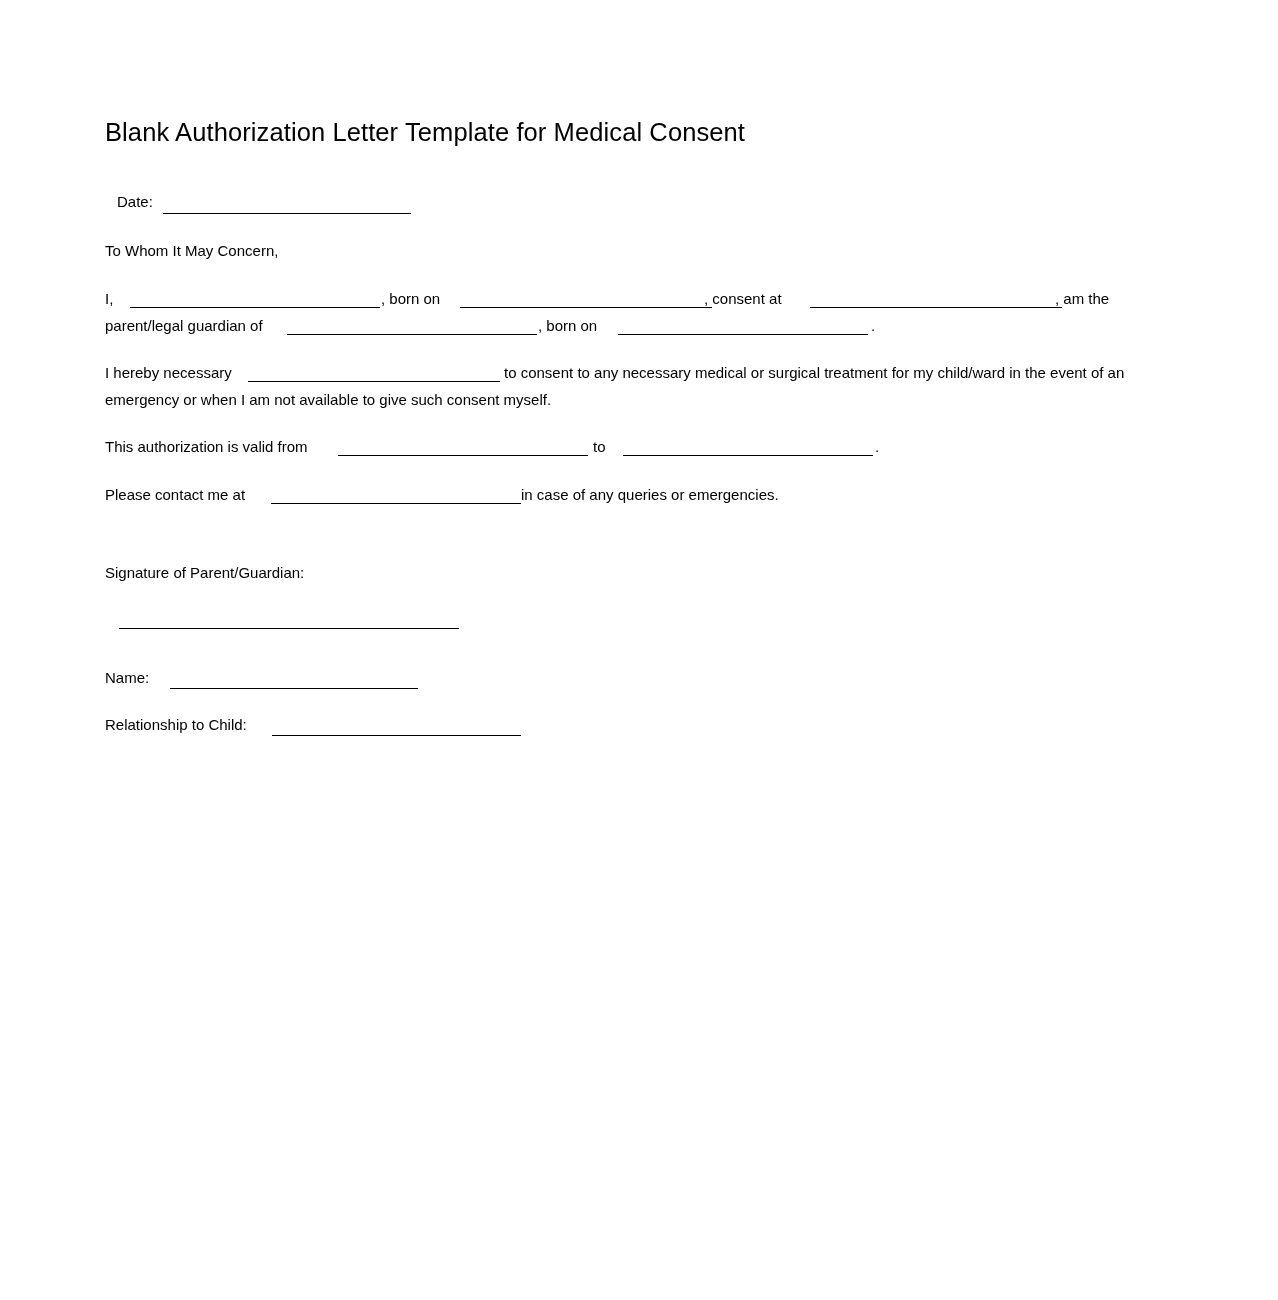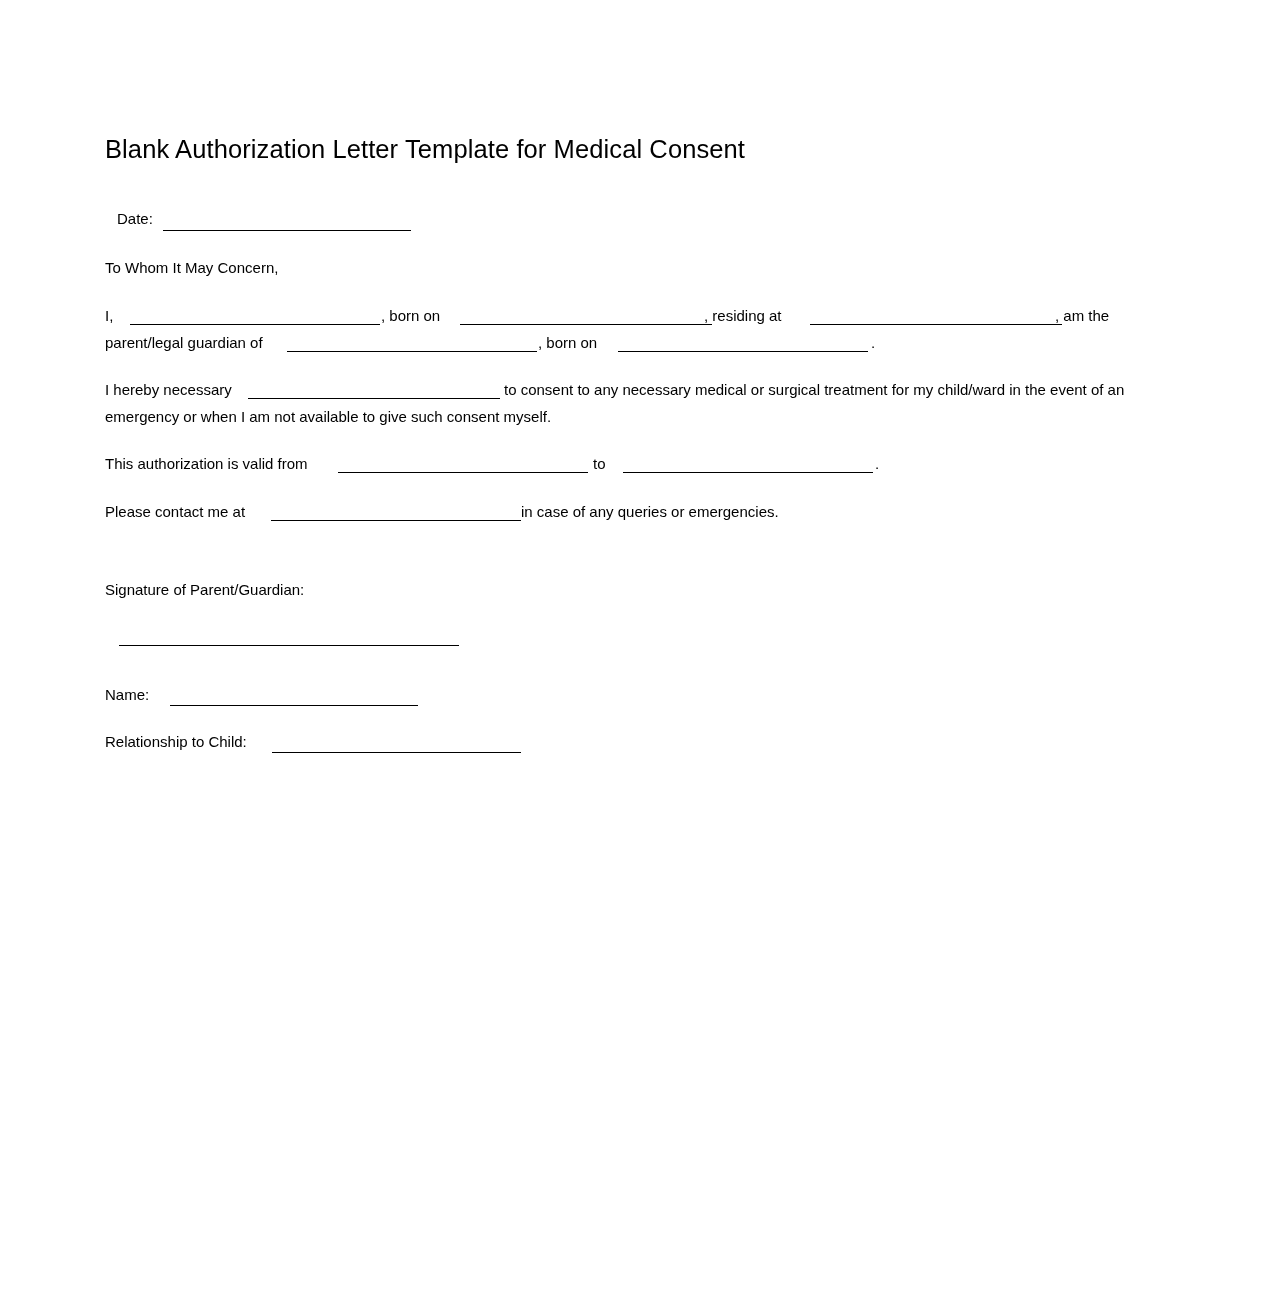--- a/index.html
+++ b/index.html
@@ -13,21 +13,21 @@
     height: 1300px;
     position: relative;
     font-family: "Liberation Sans", sans-serif;
     color: #000000;
     -webkit-font-smoothing: antialiased;
   }
 
   .page {
     position: absolute;
     left: 0;
-    top: 17px;
+    top: 0;
     width: 1278px;
     height: 1192px;
     background: #ffffff;
     overflow: hidden;
   }
 
   
   .doc-title {
     position: absolute;
     left: 105px;
@@ -73,21 +73,21 @@
   <div class="blank" style="left:163px; top:213px; width:248px;"></div>
 
   <div class="ln" style="left:105px; top:241px;text-align:right;">To Whom It May Concern,</div>
 
   <div class="ln" style="left:105px; top:289px;">I,</div>
   <div class="blank" style="left:130px; top:307px; width:250px;"></div>
 
   <div class="ln" style="left:381px; top:289px;">, born on</div>
   <div class="blank" style="left:460px; top:307px; width:252px;"></div>
 
-  <div class="ln" style="left:704px; top:289px;">, residing at</div>
+  <div class="ln" style="left:704px; top:289px;">, consent at</div>
   <div class="blank" style="left:810px; top:307px; width:252px;"></div>
 
   <div class="ln" style="left:1055px; top:289px;">, am the</div>
 
   <div class="ln" style="left:105px; top:316px;">parent/legal guardian of</div>
   <div class="blank" style="left:287px; top:334px; width:250px;"></div>
 
   <div class="ln" style="left:538px; top:316px;">, born on</div>
   <div class="blank" style="left:618px; top:334px; width:250px;"></div>
 

